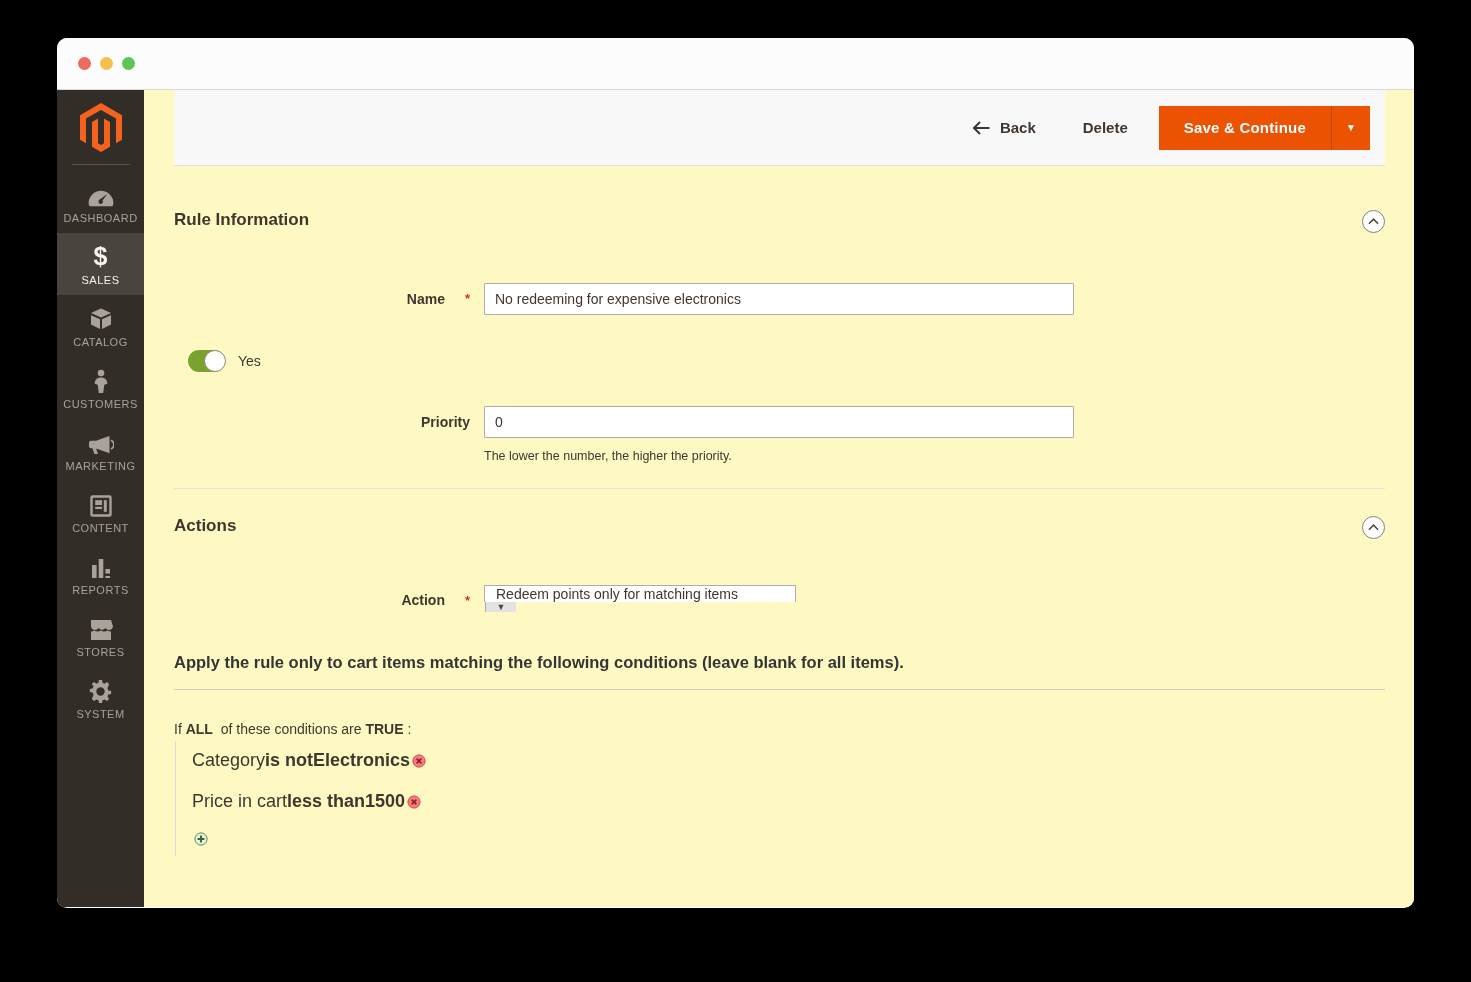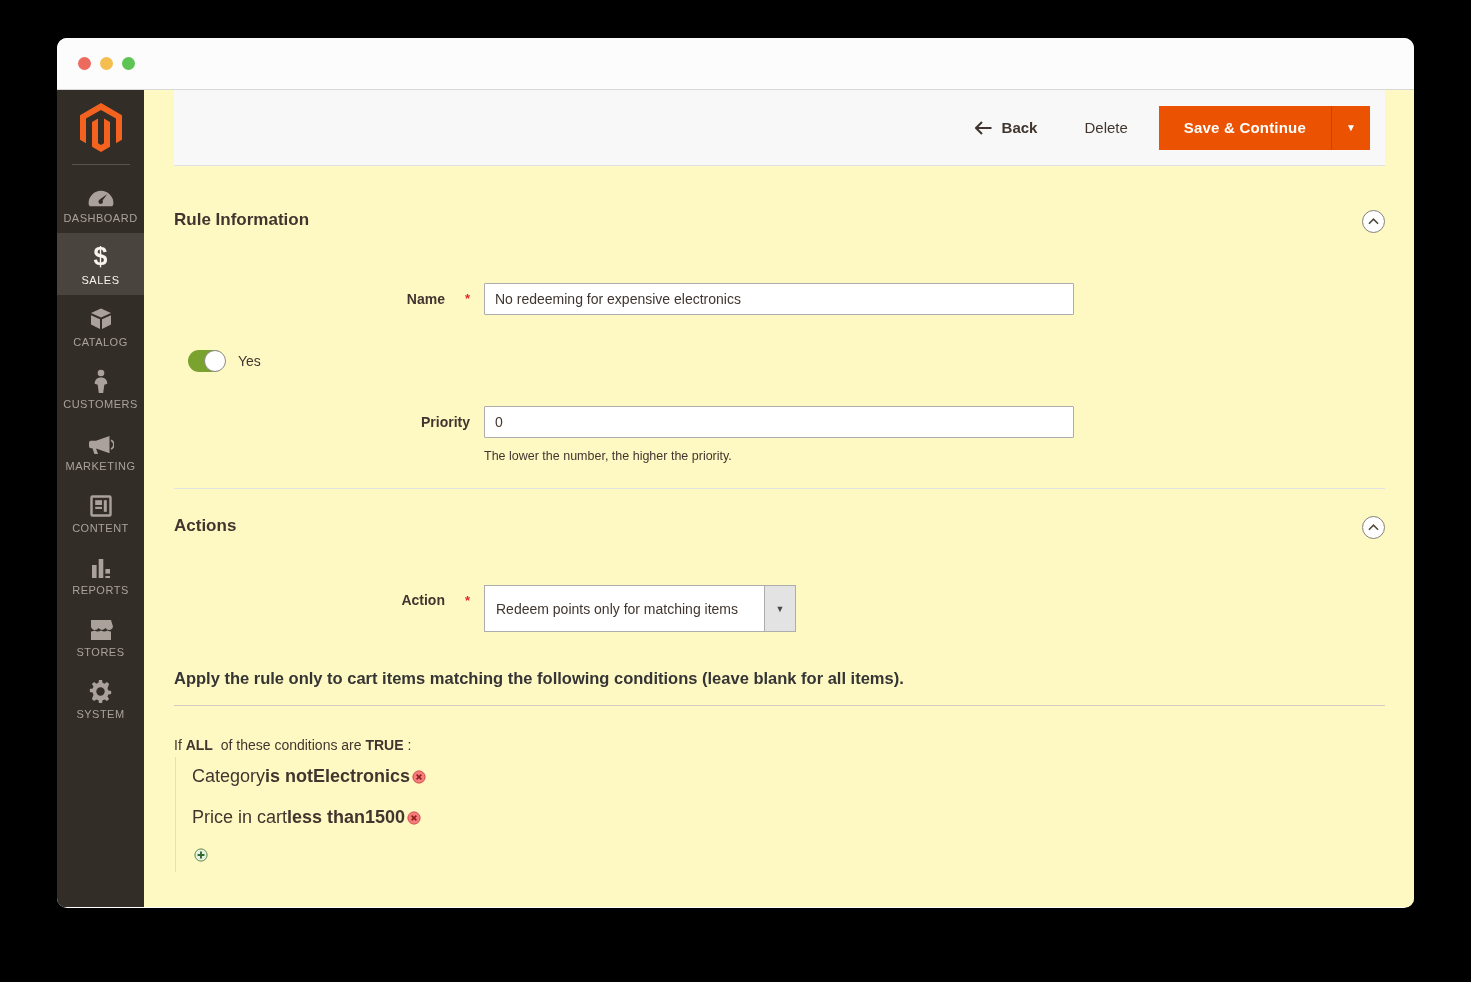--- a/index.html
+++ b/index.html
@@ -45,21 +45,21 @@
   .dollar { font-size:25px; font-weight:700; line-height:25px; }
 
   
   .content { flex:1; display:flex; flex-direction:column; background:#fef9c3; }
   .toolbar {
     margin:0 29px 0 30px; height:76px; background:#f8f8f8;
     border-bottom:1px solid #e0e0e0;
     display:flex; align-items:center; justify-content:flex-end;
   }
   .back-btn { display:flex; align-items:center; gap:10px; font-size:15px; font-weight:600; cursor:pointer; margin-right:47px; }
-  .delete-btn { font-size:15px; font-weight:400; cursor:pointer; margin-right:31px; }
+  .delete-btn { font-size:15px; font-weight:700; cursor:pointer; margin-right:31px; }
   .save-split { display:flex; height:44px; margin-right:15px; cursor:pointer; }
   .save-main {
     background:#eb5202; color:#fff; font-size:15px; font-weight:700;
     display:flex; align-items:center; padding:0 25px; letter-spacing:.2px;
   }
   .save-caret {
     width:39px; background:#eb5202; border-left:1px solid #c64502;
     display:flex; align-items:center; justify-content:center;
     color:#fff; font-size:10px;
   }
@@ -92,21 +92,21 @@
   .toggle-wrap { display:flex; align-items:center; margin-left:14px; height:23px; }
   .toggle { width:37px; height:22px; border-radius:11px; background:#79a22e; position:relative; cursor:pointer; }
   .knob {
     position:absolute; right:-1px; top:0; width:22px; height:22px;
     background:#fff; border:1px solid #918a83; border-radius:50%;
   }
   .toggle-label { margin-left:13px; font-size:14px; }
 
   .divider { border:none; border-top:1px solid #e3e3e3; margin-top:25px; }
 
-  .select { display:flex; height:47px; width:312px; border:1px solid #adadad; cursor:pointer; }
+  .select { display:flex; height:17px; width:312px; border:1px solid #adadad; cursor:pointer;flex-direction:column; }
   .select-value { flex:1; display:flex; align-items:center; padding:0 11px; font-size:14px; background:#fff; white-space:nowrap; }
   .select-arrow {
     width:31px; background:#e3e3e3; border-left:1px solid #adadad;
     display:flex; align-items:center; justify-content:center;
     font-size:9px; color:#514943;
   }
 
   .cond-heading {
     margin-top:37px; font-size:16.5px; font-weight:700; color:#353535;
     padding-bottom:17px; border-bottom:1px solid #d4ccc2;

